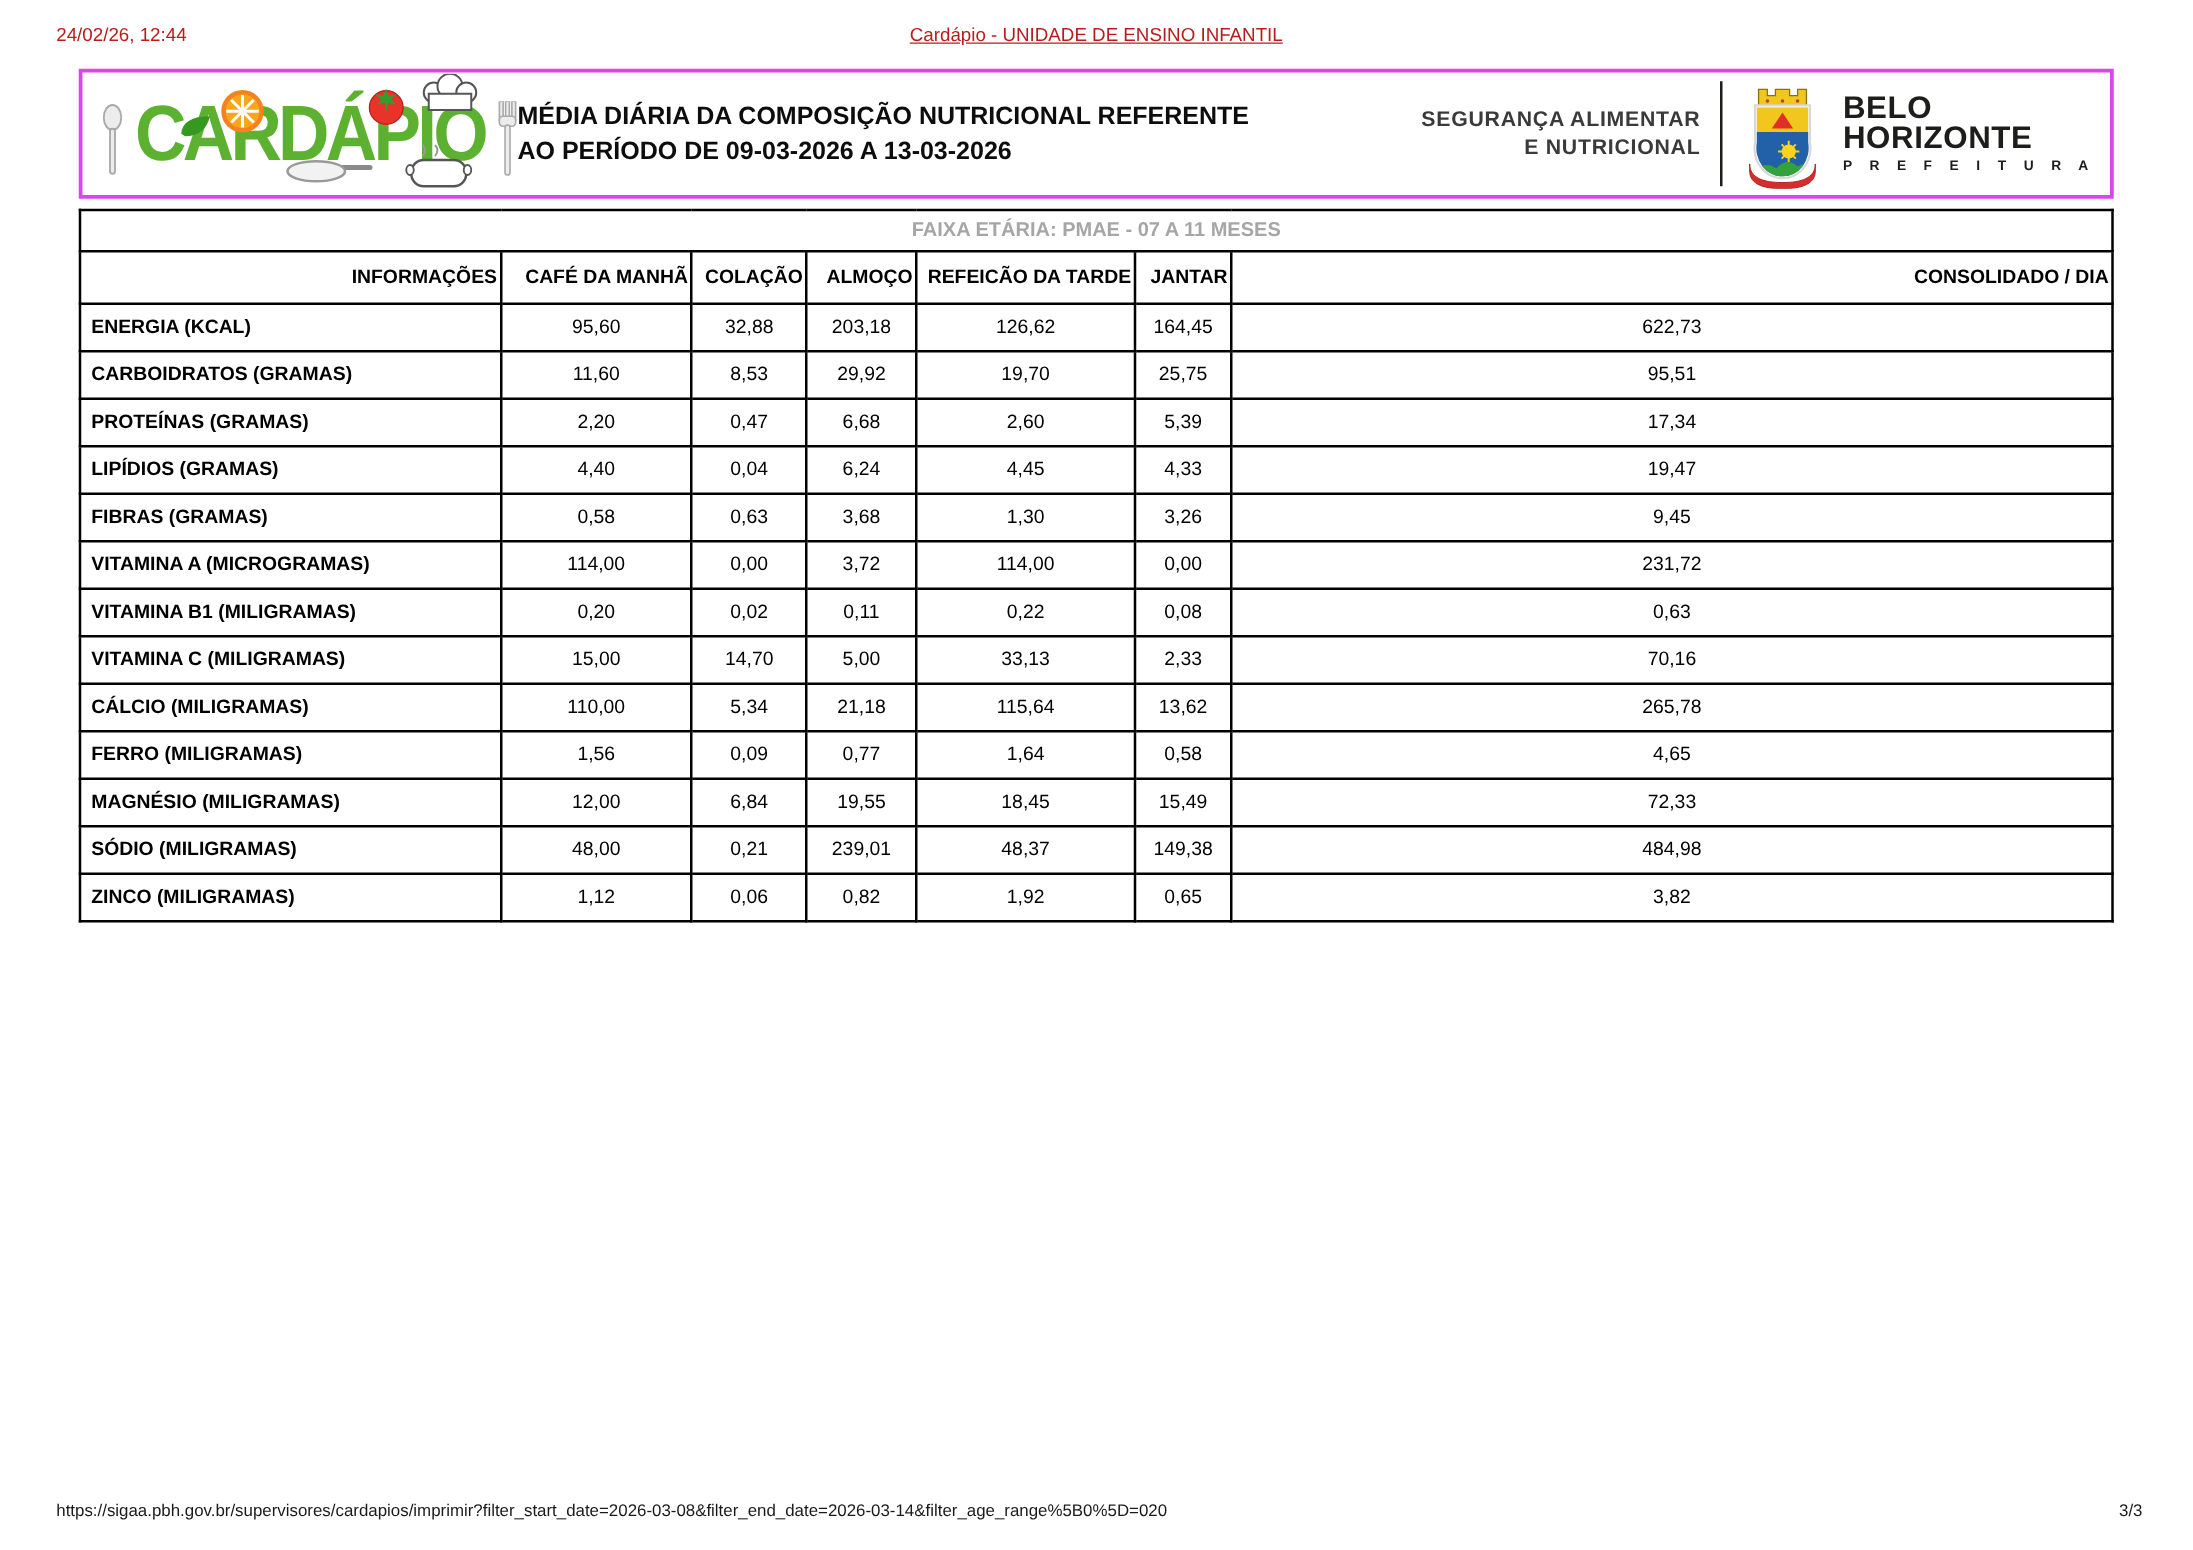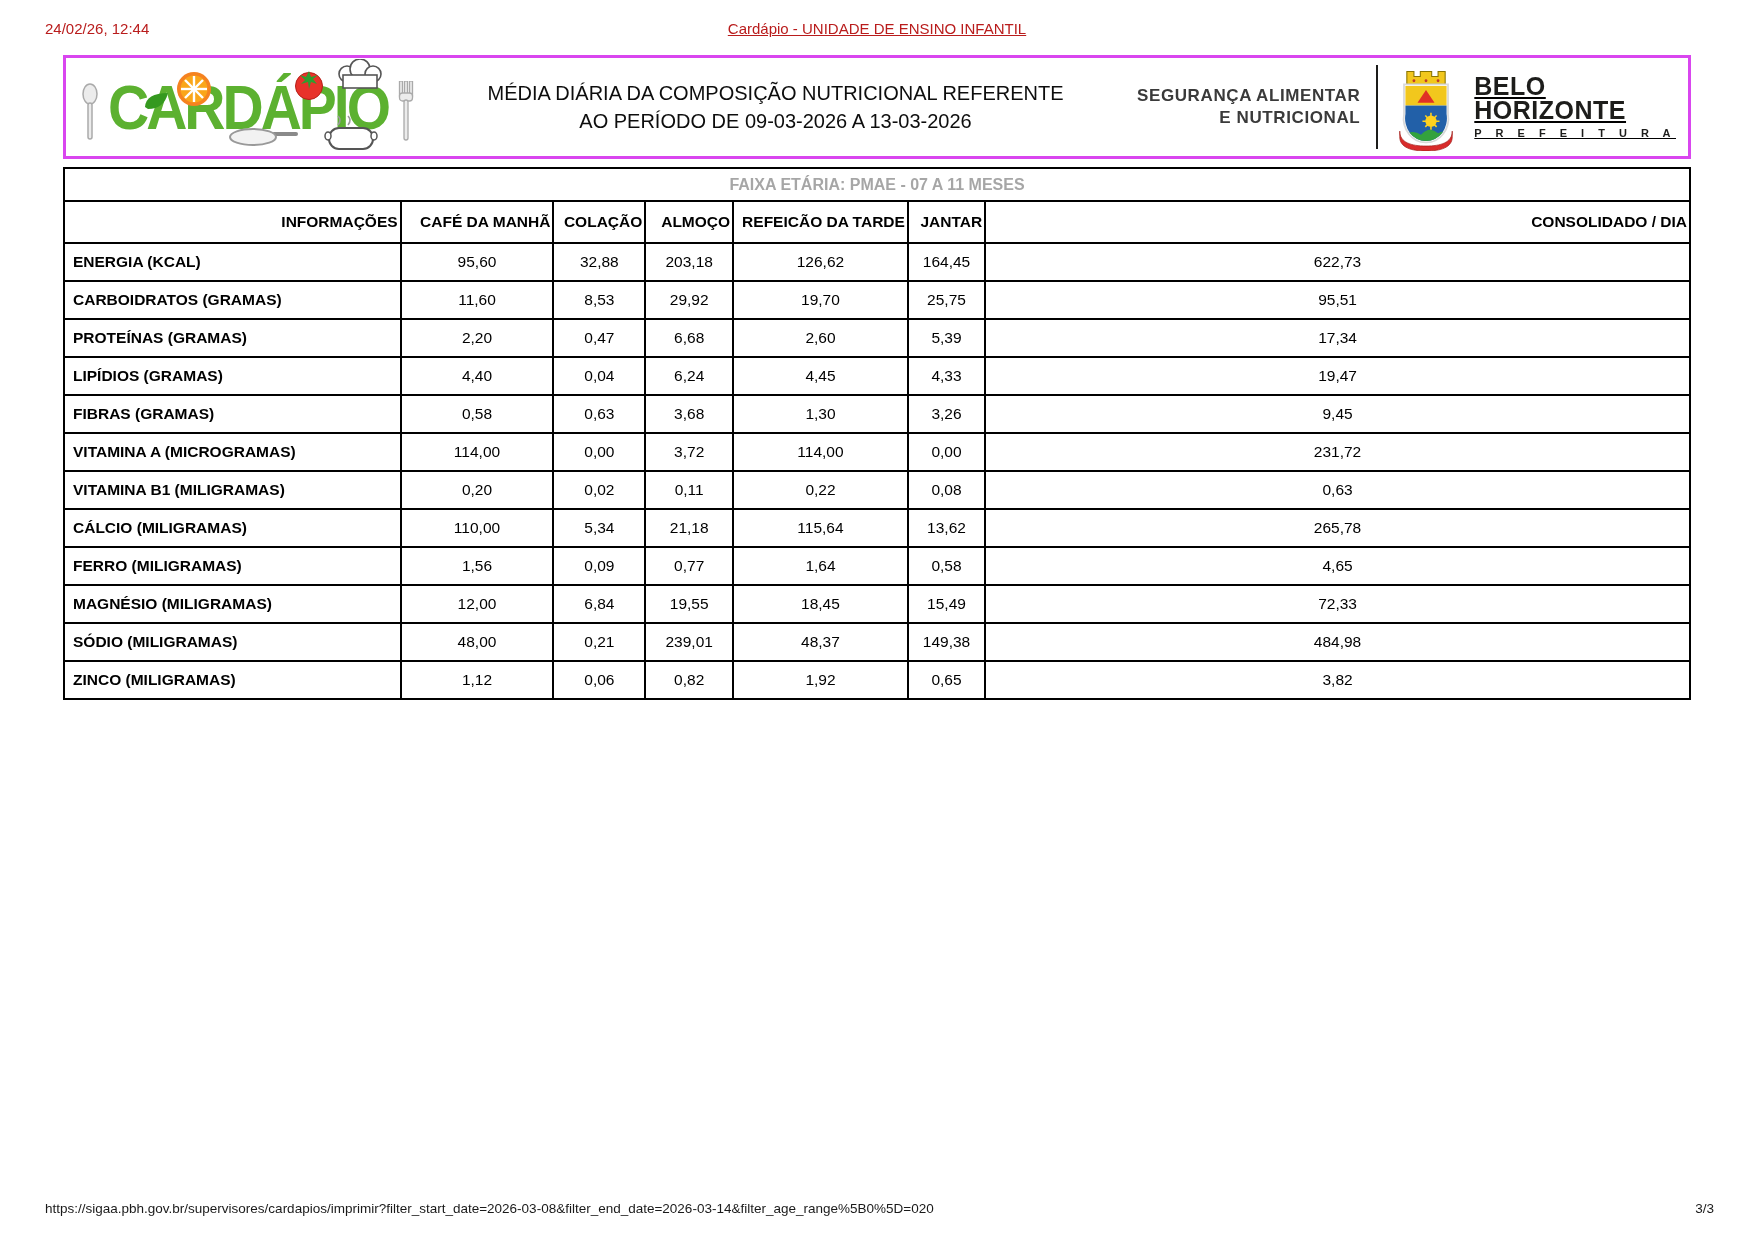--- a/index.html
+++ b/index.html
@@ -15,26 +15,26 @@
   .doc{position:absolute;left:63px;top:55px;width:1628px;}
 
   
   .header-box{box-sizing:border-box;border:3px solid #d946ef;height:104px;display:flex;align-items:center;background:#fff;}
   .logo{position:relative;width:332px;height:96px;margin-left:16px;flex:0 0 auto;}
   .logo-text{position:absolute;left:26px;top:12px;display:inline-block;font-size:57px;font-weight:bold;
              color:var(--logo-green,#5cb130);letter-spacing:-3px;transform:scaleY(1.1);transform-origin:top left;
              white-space:nowrap;}
   .deco{position:absolute;z-index:2;}
 
-  .title-block{flex:1;text-align:center;font-weight:normal;font-size:20px;line-height:1.4;color:#0d0d0d;}
+  .title-block{flex:1;text-align:left;font-weight:bold;font-size:20px;line-height:1.4;color:#0d0d0d;}
 
   .agency{display:flex;align-items:center;gap:16px;margin-right:12px;flex:0 0 auto;}
   .agency-text{text-align:right;font-weight:bold;font-size:17px;letter-spacing:.6px;color:#3a3a3a;line-height:1.3;}
   .v-divider{width:2px;height:84px;background:#1d1d1b;}
-  .city{display:flex;flex-direction:column;justify-content:center;text-decoration:underline;}
+  .city{display:flex;flex-direction:column;justify-content:center;}
   .city-name{font-size:25px;font-weight:bold;line-height:.95;color:#1d1d1b;letter-spacing:.5px;}
   .city-sub{font-size:11px;font-weight:bold;letter-spacing:5.5px;color:#1d1d1b;margin-top:4px;}
 
   
   .nutrition-table{width:100%;border-collapse:collapse;table-layout:fixed;margin-top:8px;}
   .nutrition-table th,.nutrition-table td{border:2px solid #000;box-sizing:border-box;overflow:hidden;}
   .faixa-cell{height:33px;text-align:center;color:var(--age-header-gray,#a6a6a6);font-weight:bold;font-size:16px;}
   .col-h{height:42px;text-align:right;font-weight:bold;font-size:15.5px;padding:0 2px;}
   .row-label{font-weight:bold;text-align:left;padding:0 6px 0 8px;font-size:15.5px;height:38px;}
   .row-value{text-align:center;font-size:15.5px;font-weight:normal;}
@@ -236,20 +236,29 @@
   <tr class="data-row">
     <td class="row-label">VITAMINA B1 (MILIGRAMAS)</td>
     <td class="row-value">0,20</td>
     <td class="row-value">0,02</td>
     <td class="row-value">0,11</td>
     <td class="row-value">0,22</td>
     <td class="row-value">0,08</td>
     <td class="row-value">0,63</td>
   </tr>
 
+  <tr class="data-row">
+    <td class="row-label">VITAMINA C (MILIGRAMAS)</td>
+    <td class="row-value">15,00</td>
+    <td class="row-value">14,70</td>
+    <td class="row-value">5,00</td>
+    <td class="row-value">33,13</td>
+    <td class="row-value">2,33</td>
+    <td class="row-value">70,16</td>
+  </tr>
 
   <tr class="data-row">
     <td class="row-label">CÁLCIO (MILIGRAMAS)</td>
     <td class="row-value">110,00</td>
     <td class="row-value">5,34</td>
     <td class="row-value">21,18</td>
     <td class="row-value">115,64</td>
     <td class="row-value">13,62</td>
     <td class="row-value">265,78</td>
   </tr>

